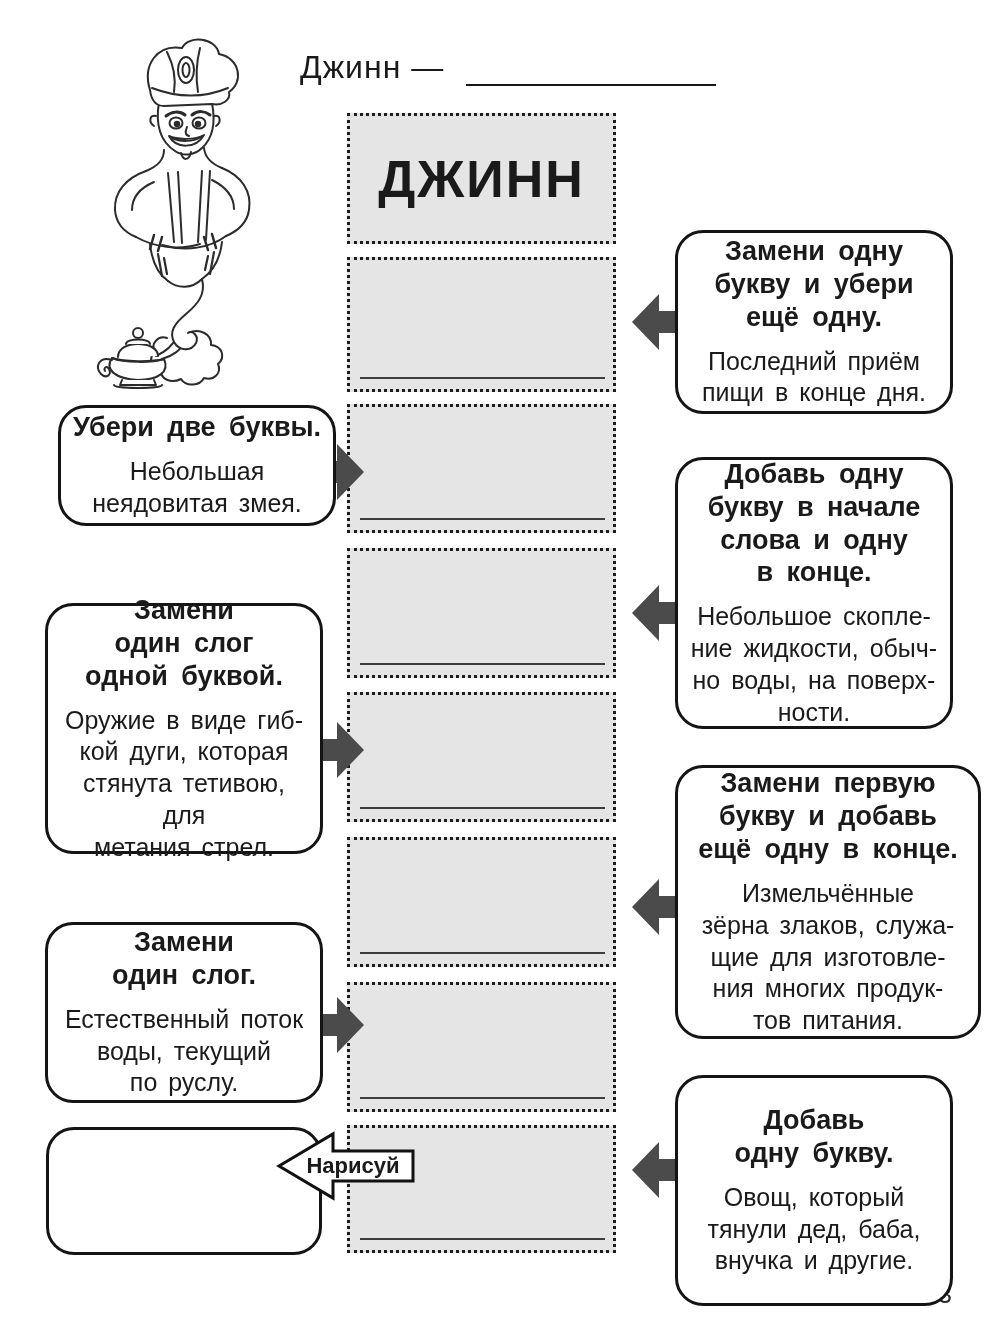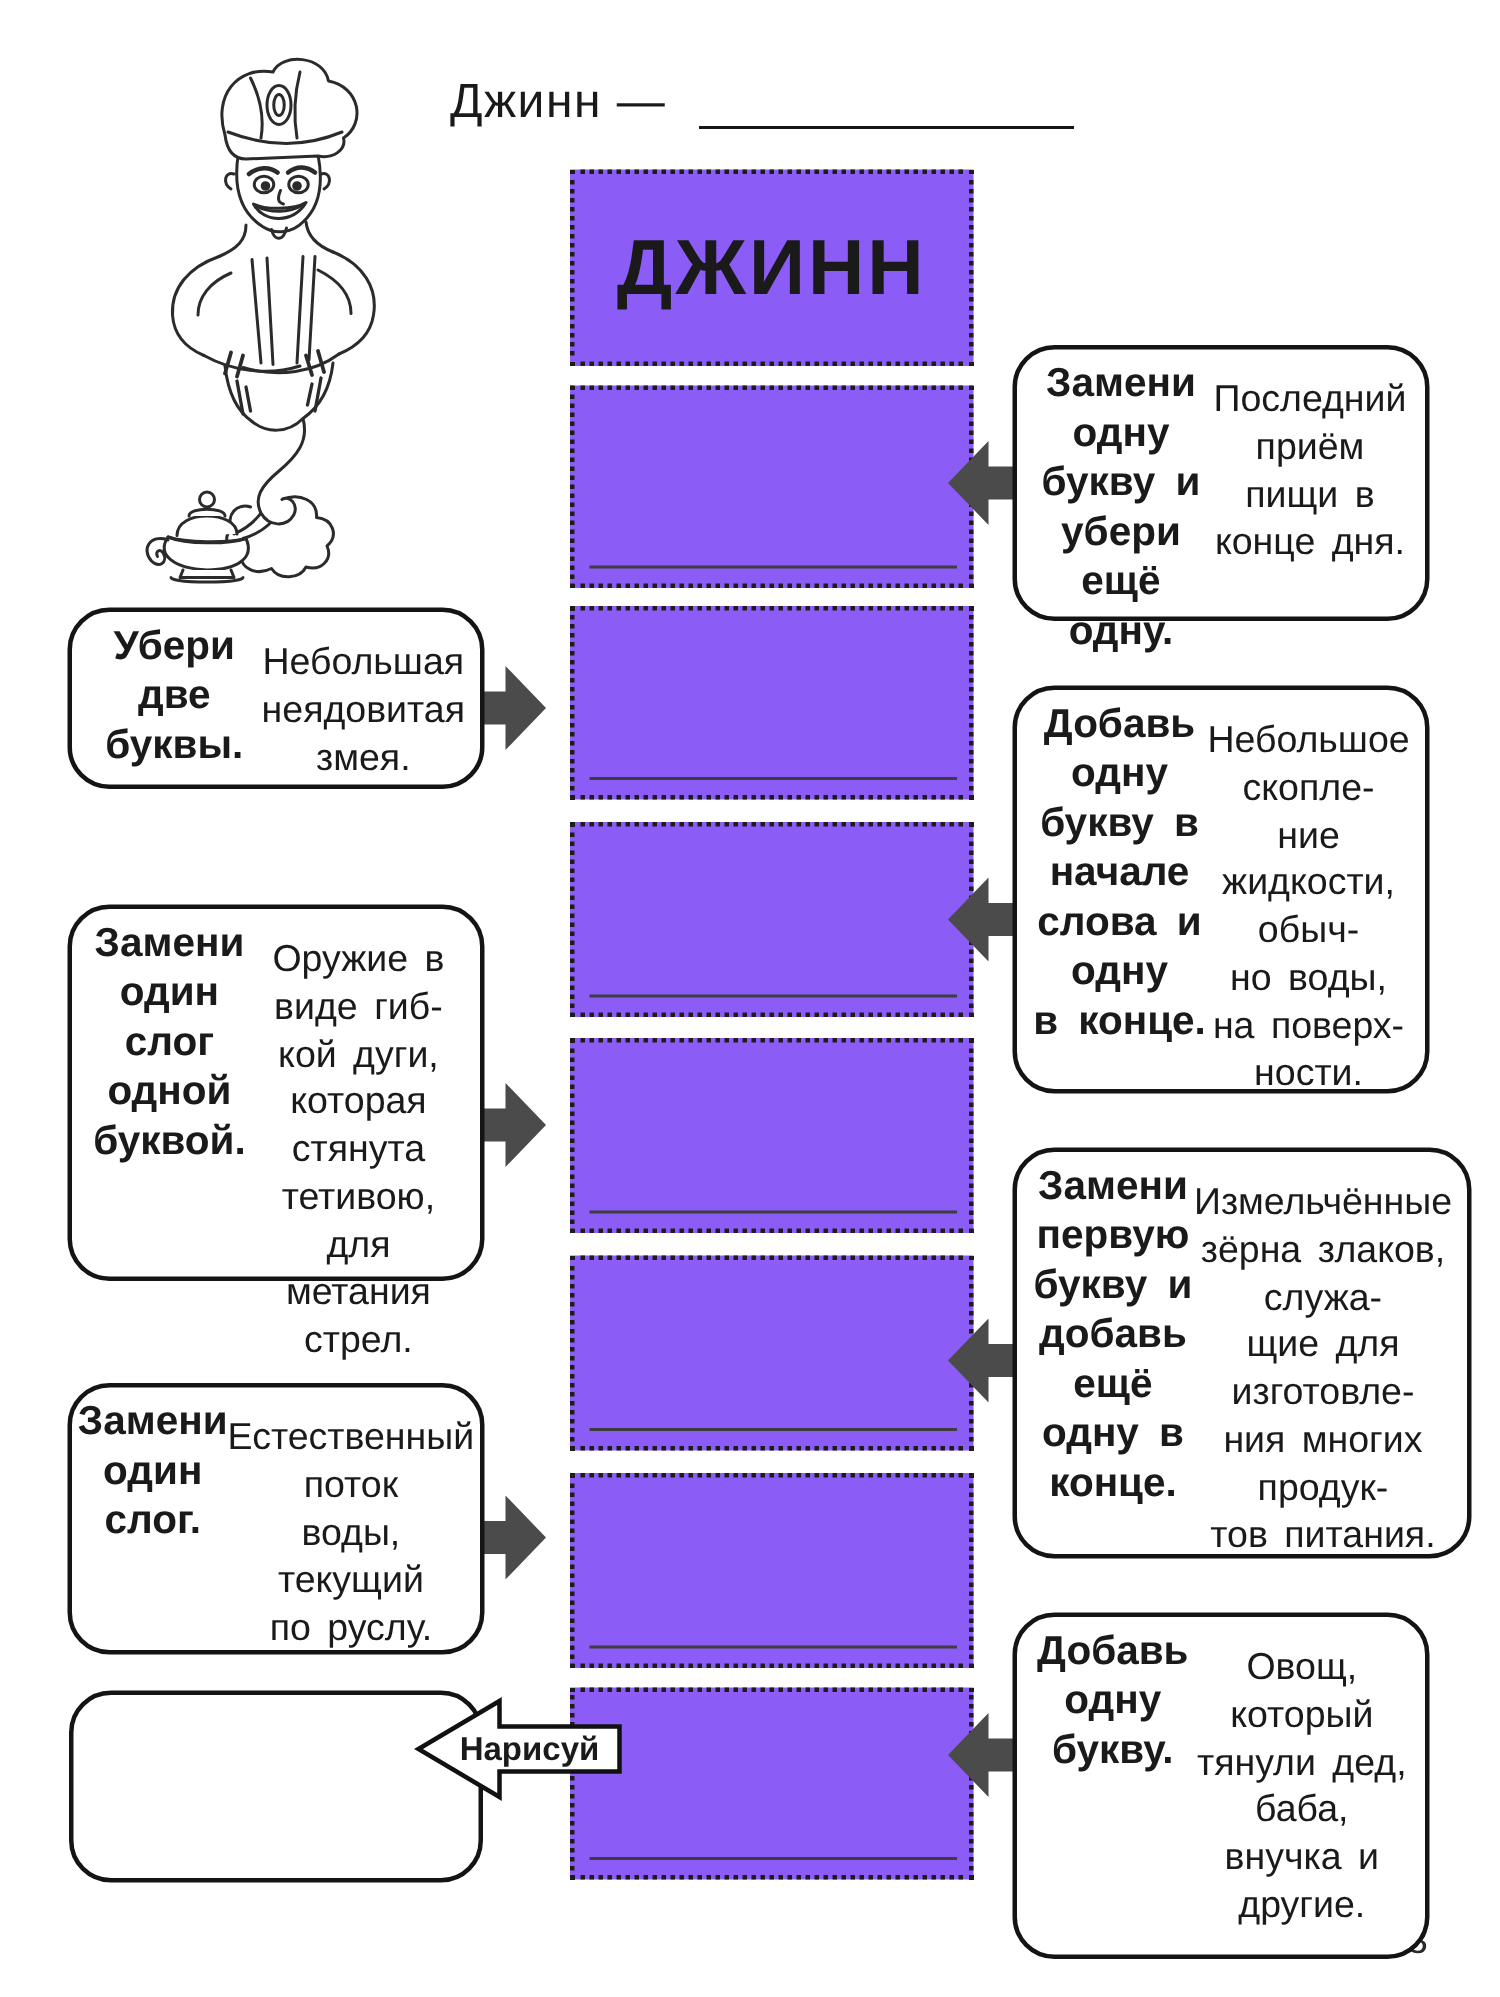--- a/index.html
+++ b/index.html
@@ -5,29 +5,29 @@
   html,body{margin:0;padding:0;background:#fff;}
   .page{position:relative;width:1000px;height:1331px;background:#ffffff;overflow:hidden;
         font-family:"Liberation Sans",sans-serif;color:#1a1a1a;}
 
   
   .header{position:absolute;left:300px;top:48px;display:flex;align-items:flex-end;}
   .header .title-text{font-size:32px;letter-spacing:1px;white-space:nowrap;}
   .title-line{display:inline-block;width:250px;border-bottom:2px solid #161616;height:36px;margin-left:22px;}
 
   
-  .word-box{position:absolute;left:380px;width:269px;height:130px;
-            border:3px dotted #1c1c1c;box-sizing:border-box;background:#8b5cf6;}
+  .word-box{position:absolute;left:347px;width:269px;height:130px;
+            border:3px dotted #1c1c1c;box-sizing:border-box;background:#e5e5e5;}
   .write-line{position:absolute;left:10px;right:8px;bottom:10px;border-top:2px solid #3d3d3d;}
   .start-word{display:flex;align-items:center;justify-content:center;height:100%;
               font-size:52px;font-weight:bold;letter-spacing:2px;}
 
   
   .callout{position:absolute;background:#fff;border:3px solid #141414;border-radius:28px;
-           box-sizing:border-box;display:flex;justify-content:center;
+           box-sizing:border-box;display:flex;flex-direction:column;justify-content:center;
            text-align:center;padding:6px 10px;z-index:2;}
   .co-bold{font-weight:bold;font-size:27px;line-height:1.22;white-space:pre-line;word-spacing:0.22em;}
   .co-body{font-size:25px;line-height:1.27;white-space:pre-line;word-spacing:0.16em;margin-top:12px;}
 
   .arrow{position:absolute;z-index:1;}
 
   
   .draw-arrow{position:absolute;left:276px;top:1131px;width:140px;height:70px;z-index:5;}
   .draw-arrow .label{position:absolute;left:14px;top:0;width:126px;height:70px;display:flex;
                      align-items:center;justify-content:center;font-weight:bold;font-size:22px;}
@@ -155,21 +155,21 @@
 тов питания.</div>
   </div>
   <div class="callout" style="left:675px;top:1075px;width:278px;height:231px">
     <div class="co-bold">Добавь
 одну букву.</div>
     <div class="co-body">Овощ, который
 тянули дед, баба,
 внучка и другие.</div>
   </div>
 
-  <div class="callout" style="left:45px;top:405px;width:278px;height:121px">
+  <div class="callout" style="left:58px;top:405px;width:278px;height:121px">
     <div class="co-bold">Убери две буквы.</div>
     <div class="co-body">Небольшая
 неядовитая змея.</div>
   </div>
   <div class="callout" style="left:45px;top:603px;width:278px;height:251px">
     <div class="co-bold">Замени
 один слог
 одной буквой.</div>
     <div class="co-body">Оружие в виде гиб-
 кой дуги, которая

